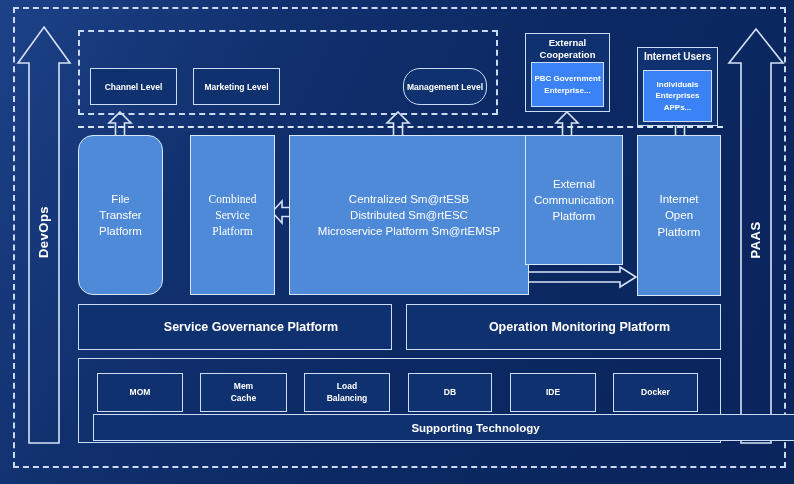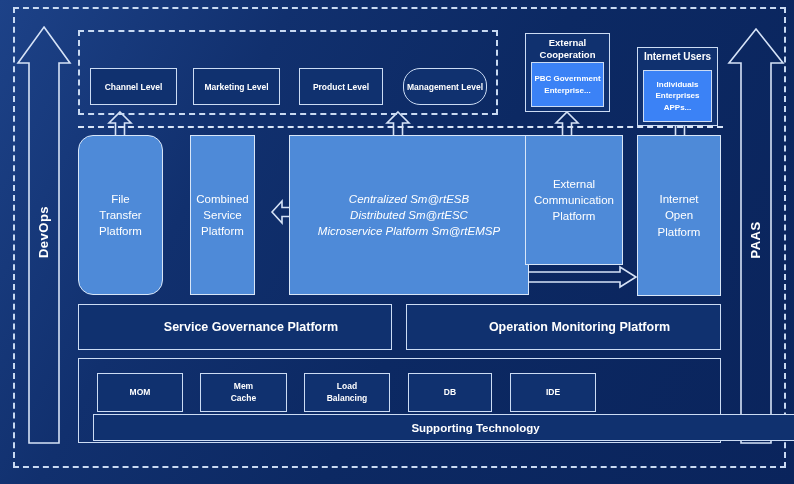--- a/index.html
+++ b/index.html
@@ -88,21 +88,20 @@
 
     <polygon class="arrowline" points="510,272 620,272 620,267 636,277 620,287 620,282 510,282"></polygon>
   </svg>
 
   <div class="rail-label" style="left:-16px;top:222px;">DevOps</div>
   <div class="rail-label" style="left:696px;top:230px;">PAAS</div>
 
   <div class="abs dashed-box"></div>
   <div class="abs darkbox lvl" style="left:90px;top:68px;width:87px;height:37px;">Channel Level</div>
   <div class="abs darkbox lvl" style="left:193px;top:68px;width:87px;height:37px;text-align:right;">Marketing Level</div>
-  <div class="abs darkbox lvl" style="left:299px;top:68px;width:84px;height:37px;">Product Level</div>
   <div class="abs darkbox lvl" style="left:403px;top:68px;width:84px;height:37px;border-radius:17px;">Management Level</div>
 
   <div class="abs coop" style="left:525px;top:33px;width:85px;height:79px;">
     <div class="coop-title">External
 Cooperation</div>
     <div class="member" style="left:5px;top:28px;width:73px;height:45px;">PBC Government
 Enterprise...</div>
   </div>
 
   <div class="abs coop" style="left:637px;top:33px;width:81px;height:79px;margin-top:14px;">
@@ -110,39 +109,40 @@
     <div class="member" style="left:5px;top:22px;width:69px;height:52px;">Individuals
 Enterprises
 APPs...</div>
   </div>
 
   <div class="abs midline"></div>
 
   <div class="abs lightbox platform" style="left:78px;top:135px;width:85px;height:160px;border-radius:15px;">File
 Transfer
 Platform</div>
-  <div class="abs lightbox platform" style="left:190px;top:135px;width:65px;height:160px;">Combined
+  <div class="abs lightbox platform" style="left:190px;top:135px;width:85px;height:160px;font-family:Liberation Serif, serif;">Combined
 Service
 Platform</div>
-  <div class="abs lightbox platform" style="left:289px;top:135px;width:240px;height:160px;font-style:italic;">Centralized Sm@rtESB
+  <div class="abs lightbox platform" style="left:289px;top:135px;width:240px;height:160px;">Centralized Sm@rtESB
 Distributed Sm@rtESC
 Microservice Platform Sm@rtEMSP</div>
   <div class="abs lightbox platform" style="left:525px;top:135px;width:98px;height:130px;">External
 Communication
 Platform</div>
   <div class="abs lightbox platform" style="left:637px;top:135px;width:84px;height:161px;">Internet
 Open
 Platform</div>
 
   <div class="abs darkbox gov" style="left:78px;top:304px;width:314px;height:46px;">Service Governance Platform</div>
   <div class="abs darkbox gov" style="left:406px;top:304px;width:315px;height:46px;">Operation Monitoring Platform</div>
 
   <div class="abs darkbox" style="left:78px;top:358px;width:643px;height:85px;background:transparent;"></div>
   <div class="abs darkbox tech" style="left:200px;top:373px;width:87px;height:39px;">Mem
 Cache</div>
   <div class="abs darkbox tech" style="left:97px;top:373px;width:86px;height:39px;">MOM</div>
   <div class="abs darkbox tech" style="left:304px;top:373px;width:86px;height:39px;">Load
 Balancing</div>
   <div class="abs darkbox tech" style="left:408px;top:373px;width:84px;height:39px;">DB</div>
   <div class="abs darkbox tech" style="left:510px;top:373px;width:86px;height:39px;">IDE</div>
+  <div class="abs darkbox tech" style="left:613px;top:373px;width:85px;height:39px;">Docker</div>
   <div class="abs darkbox banner" style="left:93px;top:414px;width:737px;height:27px;padding-left:28px;">Supporting Technology</div>
 
 </div>
 
 </body></html>

